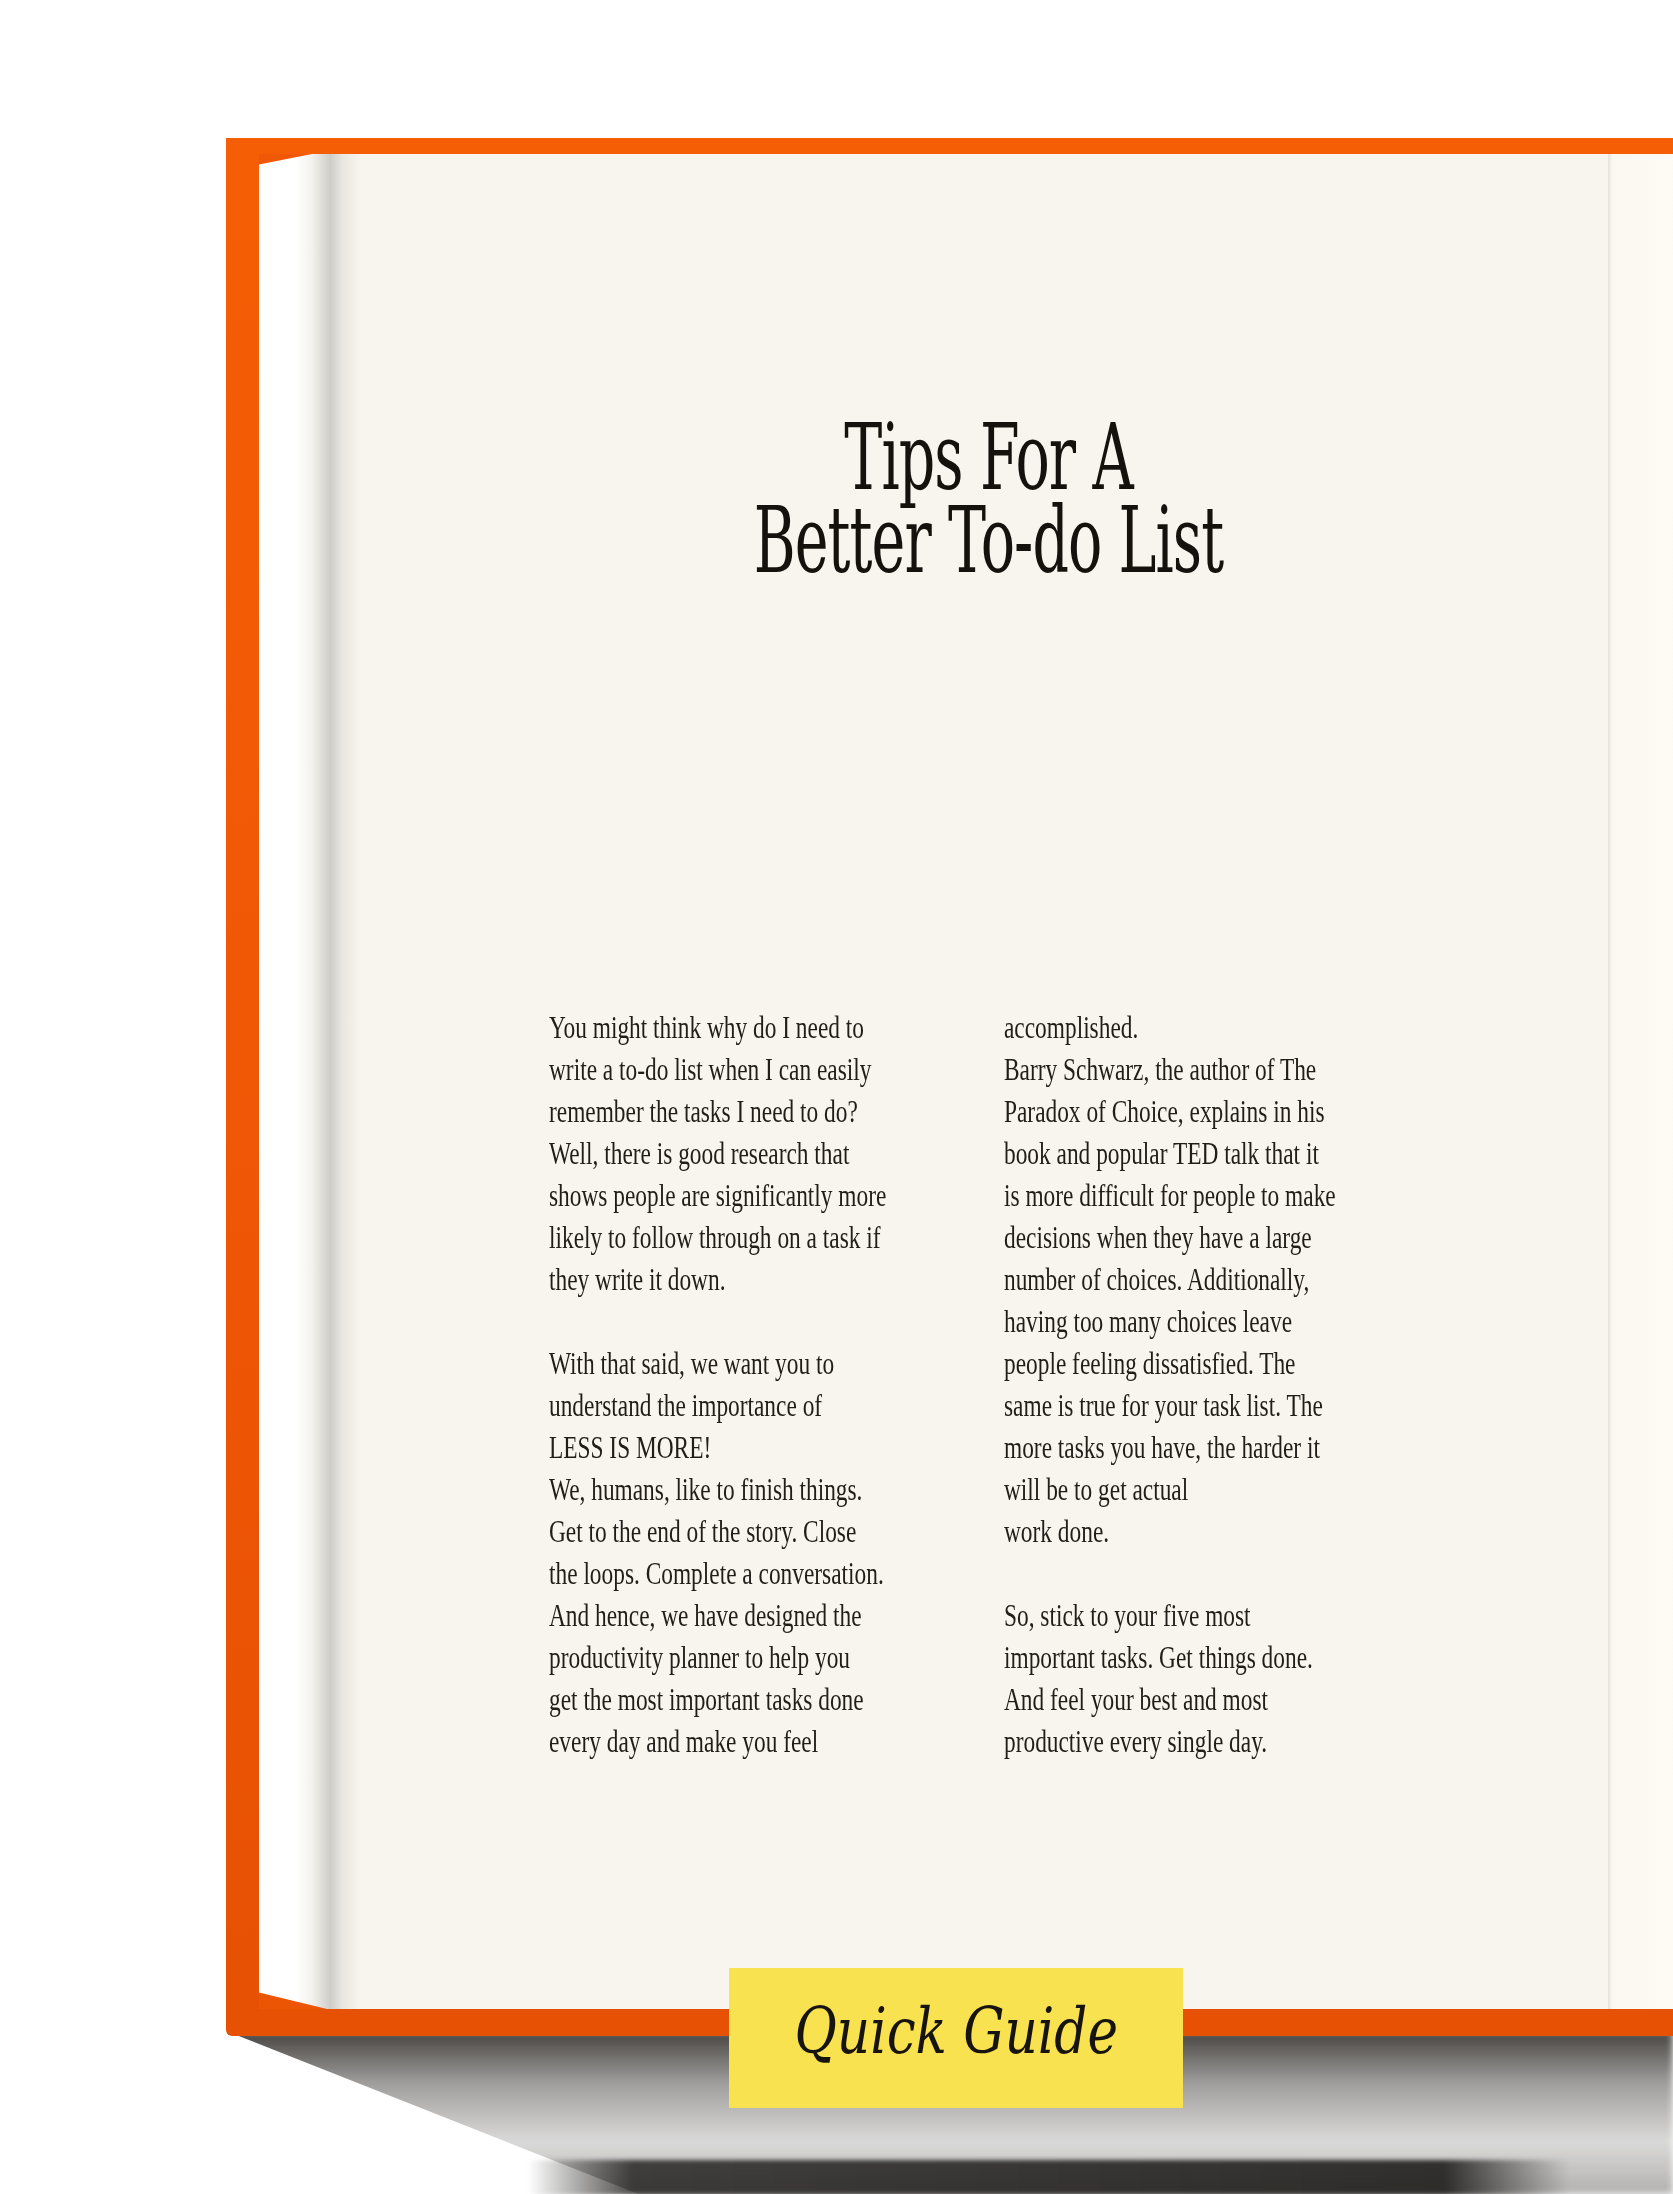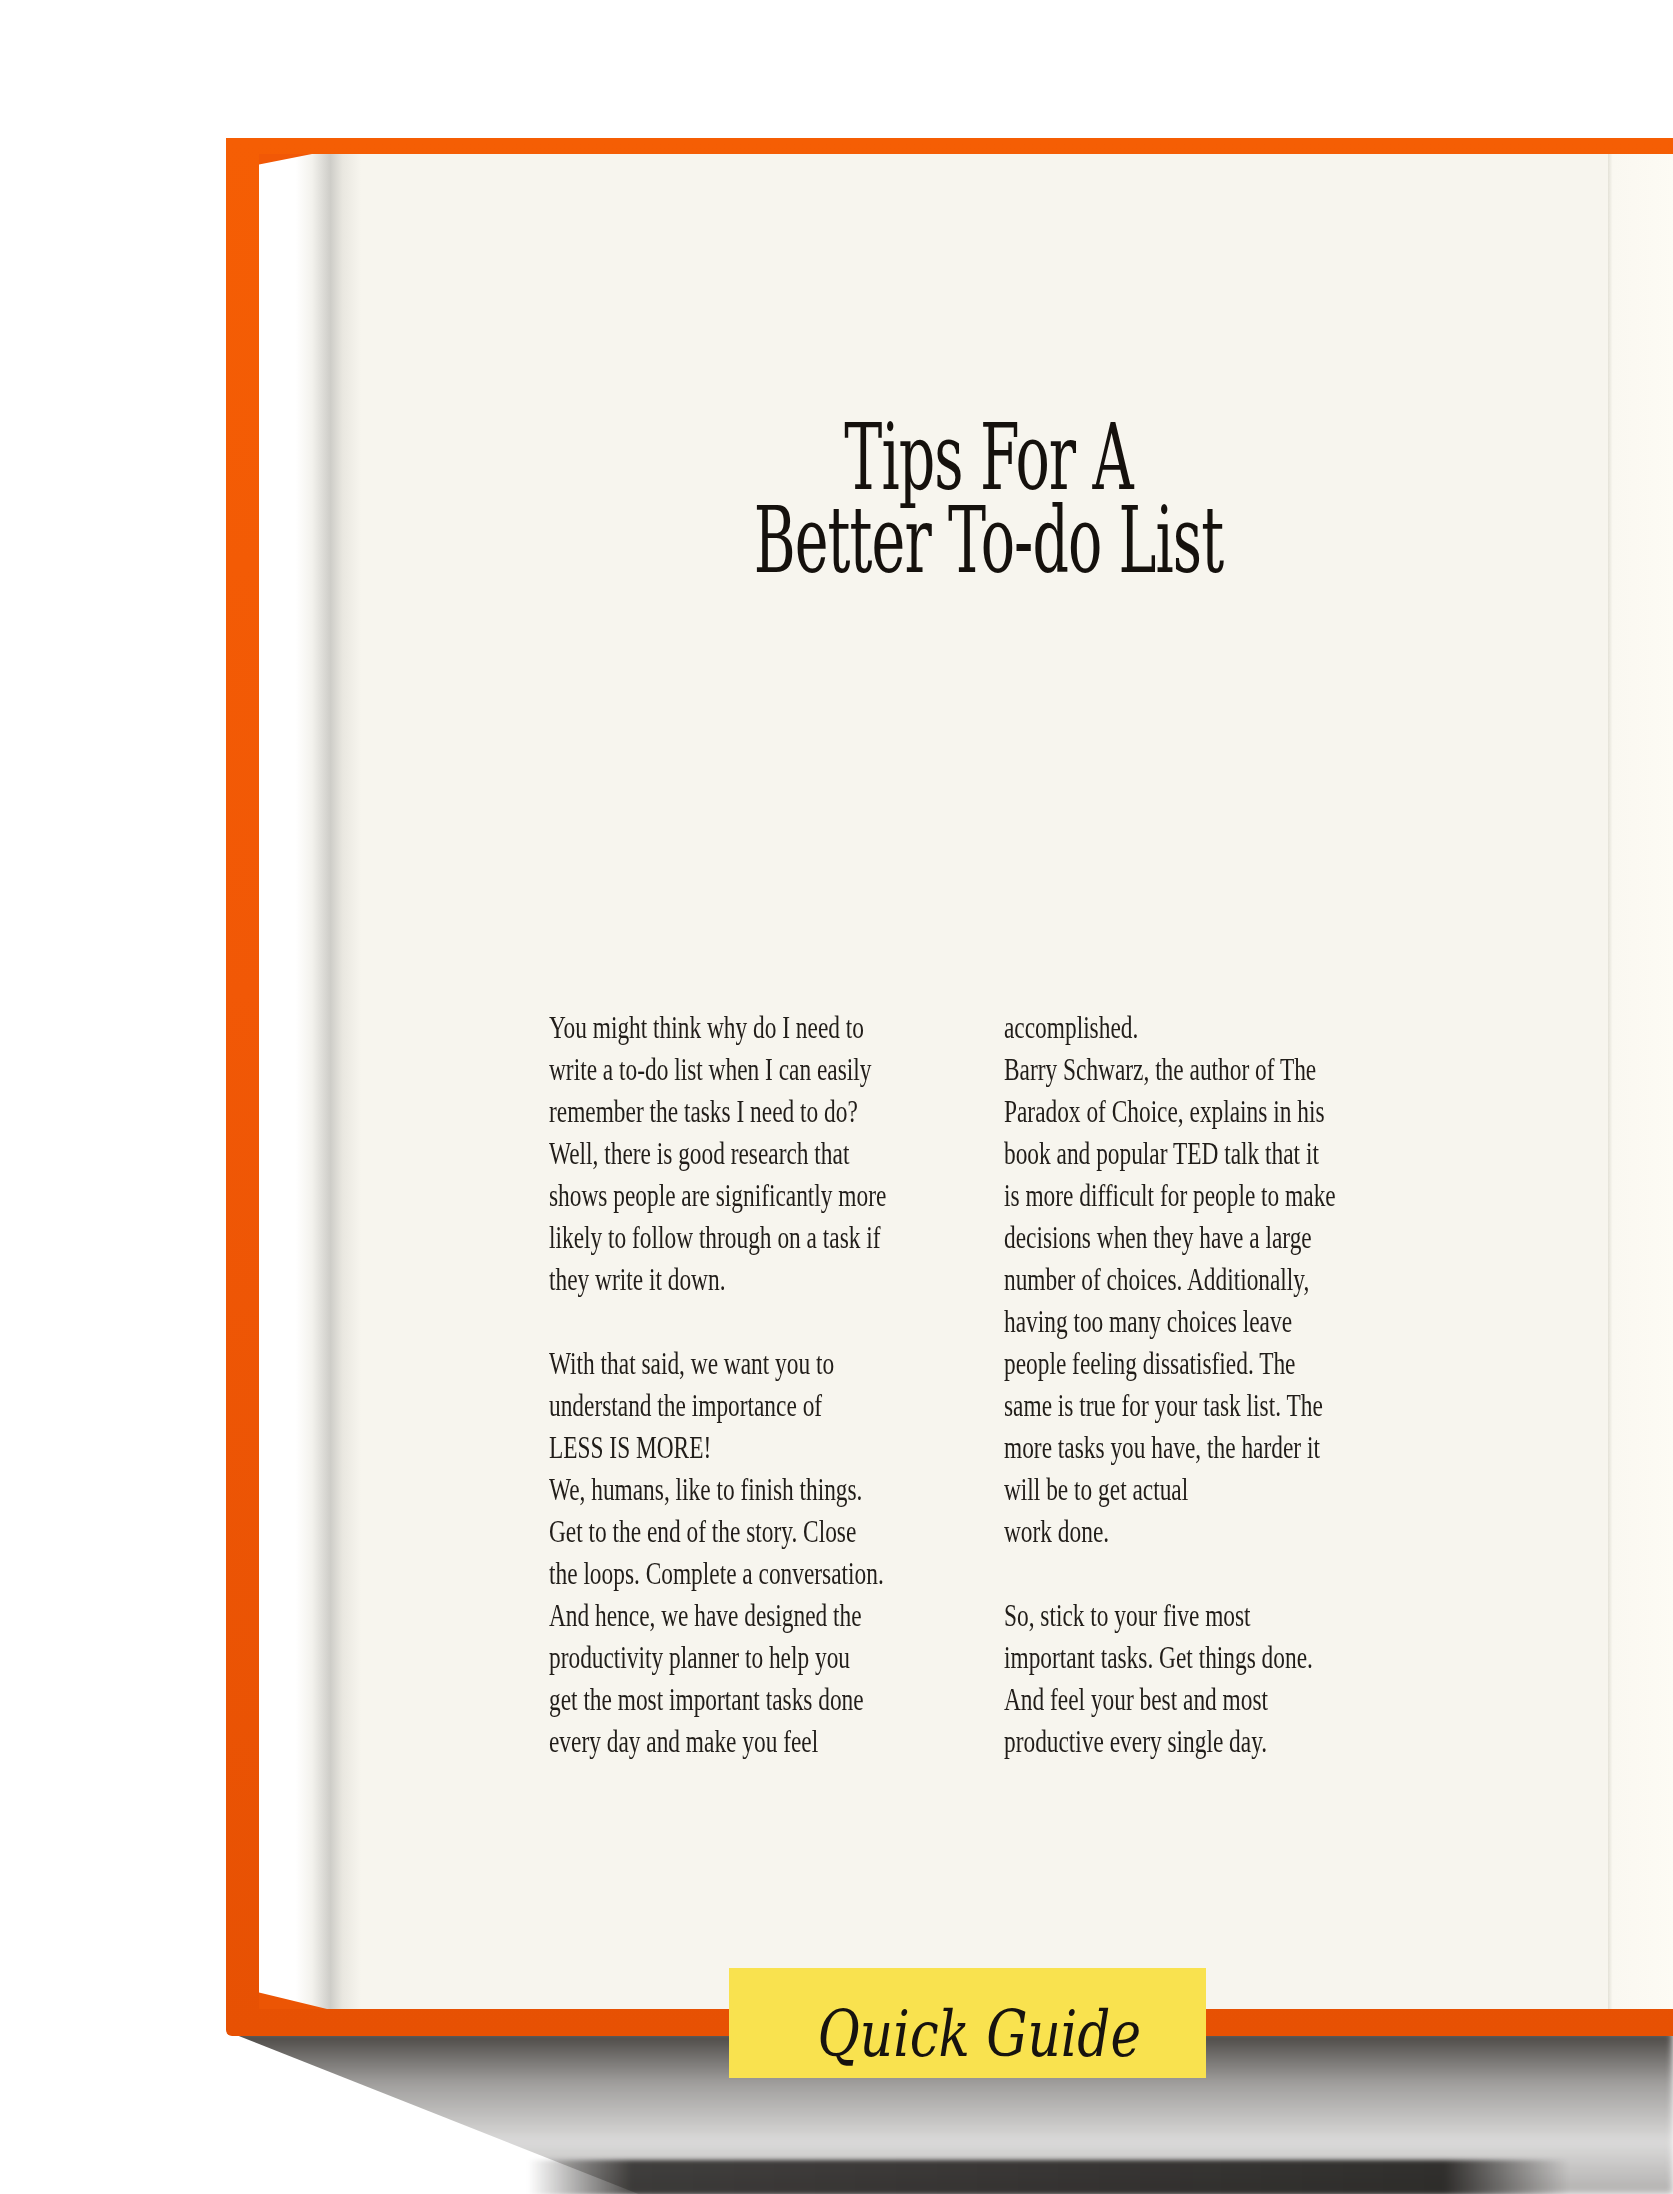--- a/index.html
+++ b/index.html
@@ -113,26 +113,25 @@
     transform: scaleX(0.73);
     transform-origin: 0 0;
   }
   .col-left  { left: 549px; }
   .col-right { left: 1004px; }
 
   
   .badge {
     position: absolute;
     left: 729px; top: 1968px;
-    width: 454px; height: 110px;
+    width: 454px; height: 140px;
     background: #F9E24F;
     display: flex;
-    align-items: flex-end;
+    align-items: center;
     justify-content: center;
-    padding-left: 23px;
   }
   .badge-label {
     font-family: "DejaVu Serif", serif;
     font-style: italic;
     font-size: 63px;
     color: #17130F;
     transform: translateY(-7.5px) scaleX(0.82);
     white-space: nowrap;
   }
 </style>

